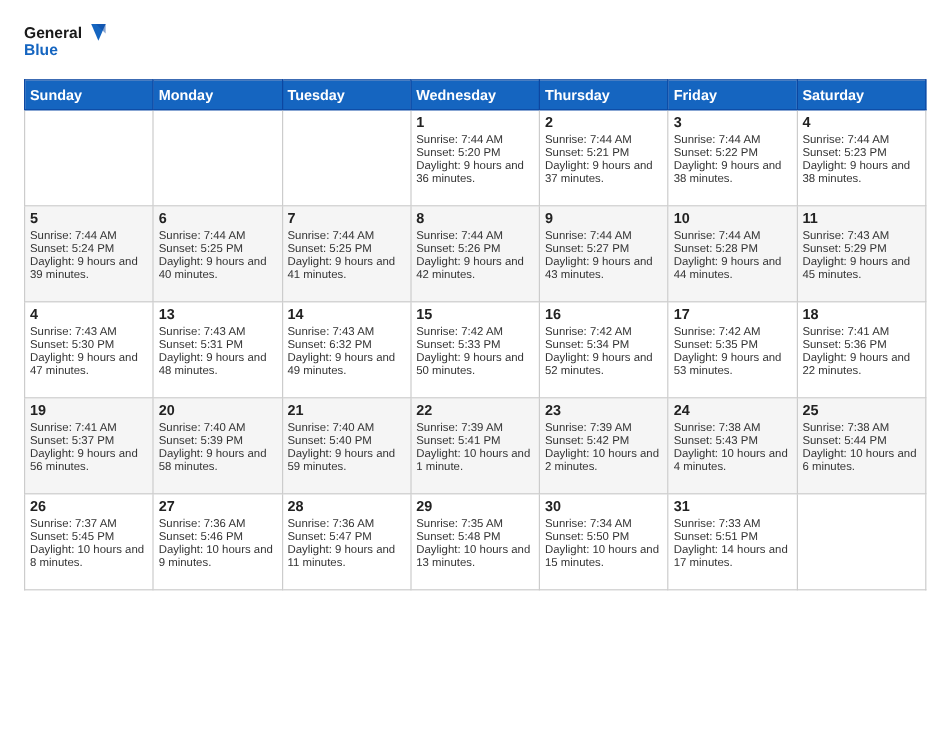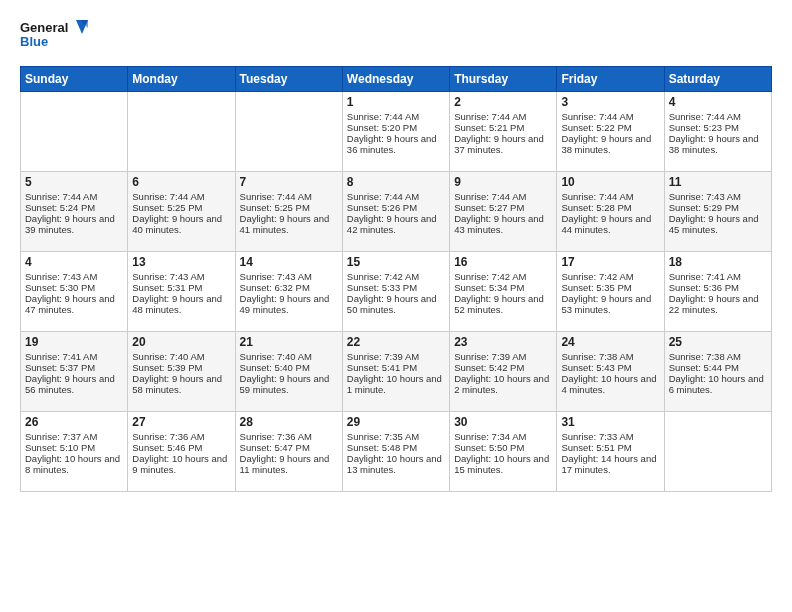--- a/index.html
+++ b/index.html
@@ -269,21 +269,21 @@
             <span class="day-num">25</span>
             <div>Sunrise: 7:38 AM</div>
             <div>Sunset: 5:44 PM</div>
             <div>Daylight: 10 hours and 6 minutes.</div>
           </td>
         </tr>
         <tr class="last-row">
           <td>
             <span class="day-num">26</span>
             <div>Sunrise: 7:37 AM</div>
-            <div>Sunset: 5:10 PM</div>
+            <div>Sunset: 5:45 PM</div>
             <div>Daylight: 10 hours and 8 minutes.</div>
           </td>
           <td>
             <span class="day-num">27</span>
             <div>Sunrise: 7:36 AM</div>
             <div>Sunset: 5:46 PM</div>
             <div>Daylight: 10 hours and 9 minutes.</div>
           </td>
           <td>
             <span class="day-num">28</span>

